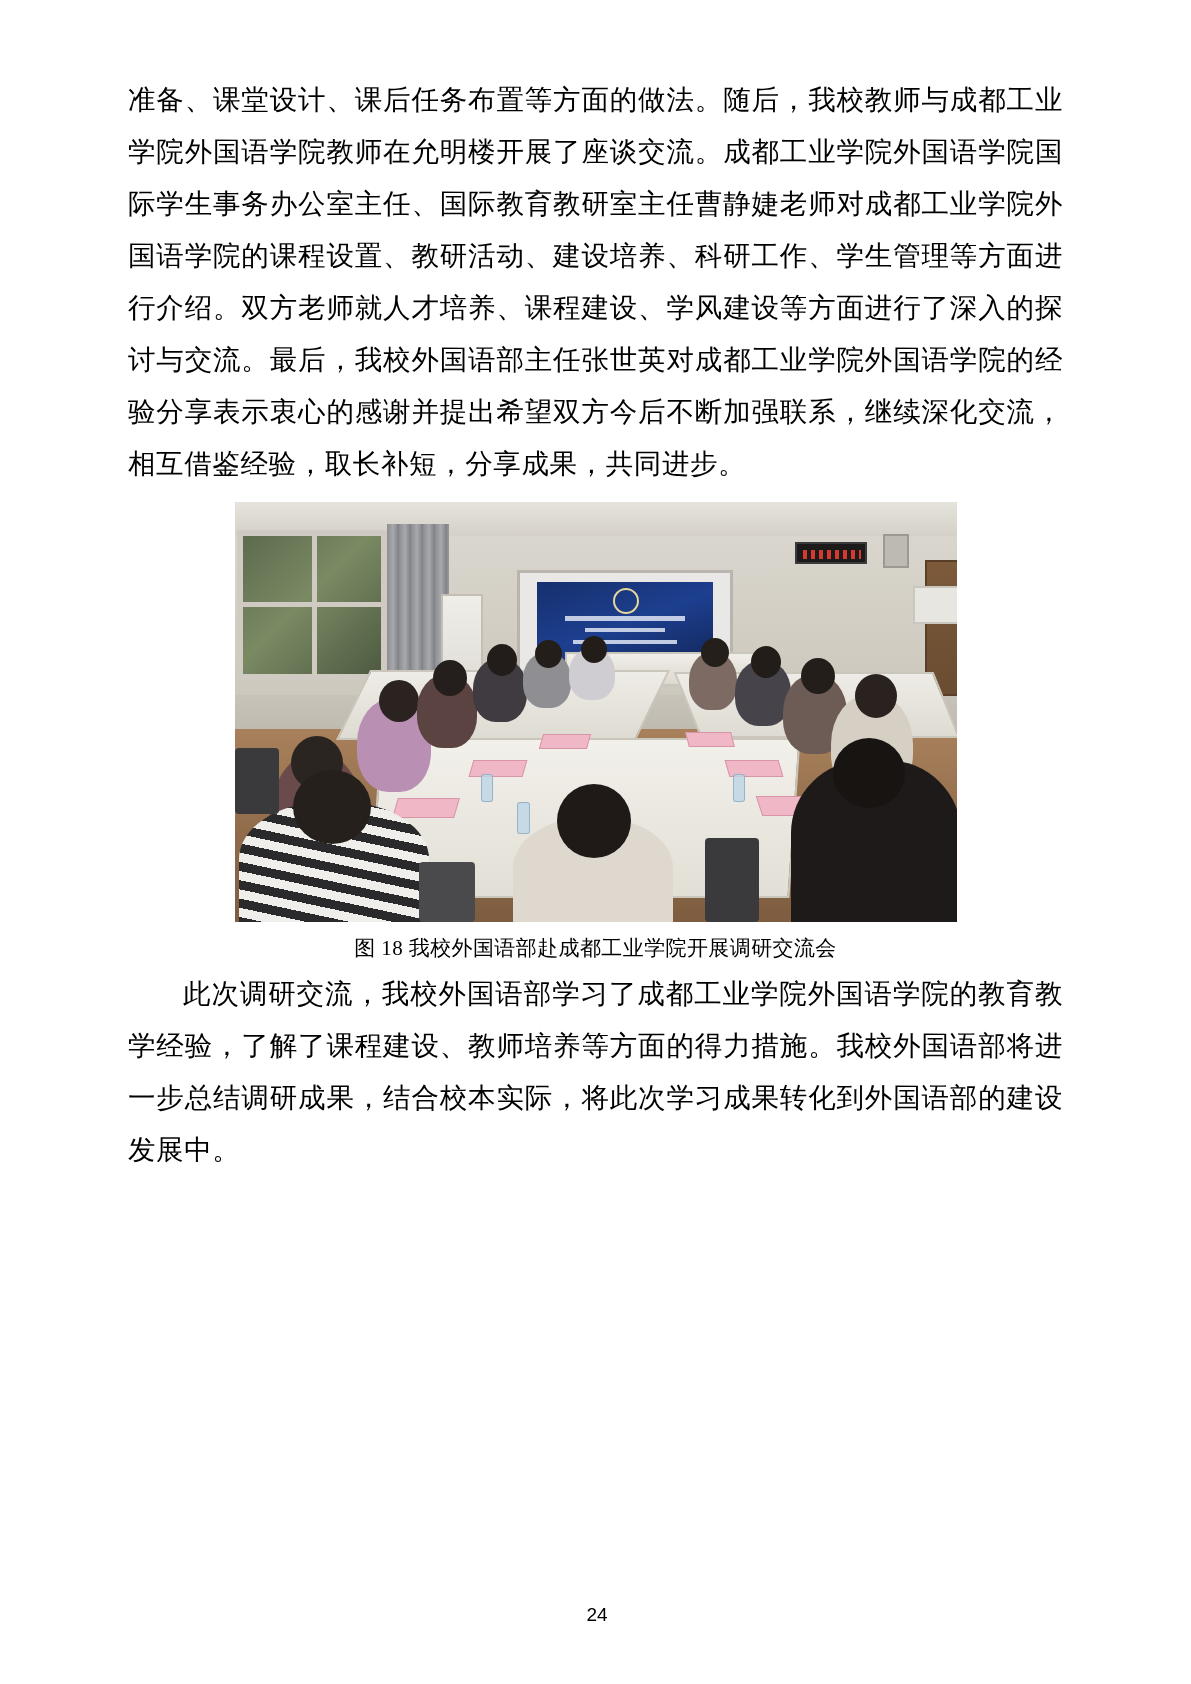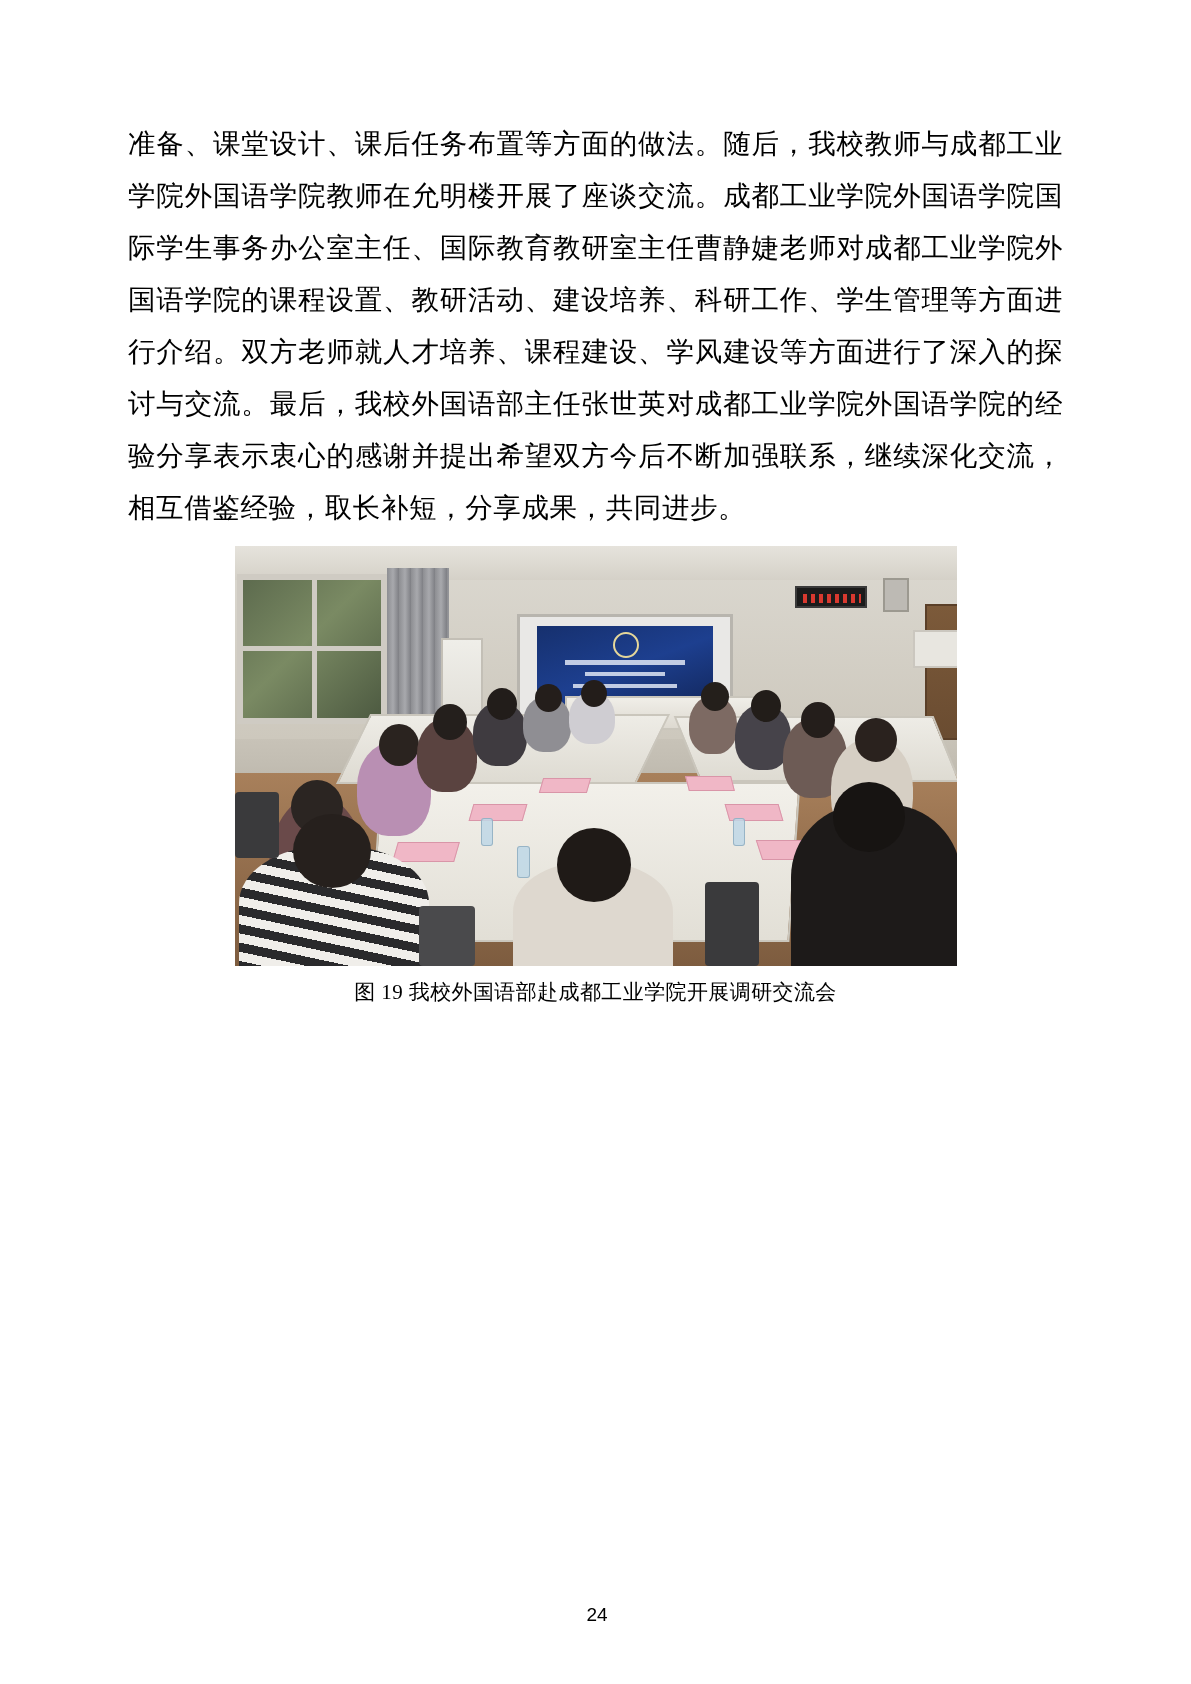--- a/index.html
+++ b/index.html
@@ -11,21 +11,21 @@
     font-family: "Liberation Serif", "DejaVu Serif", serif;
     color: #000000;
   }
   .page {
     position: relative;
     width: 1191px;
     height: 1684px;
     margin: 0 auto;
     background: #ffffff;
     box-sizing: border-box;
-    padding: 118px 128px 80px 128px;
+    padding: 74px 128px 80px 128px;
     overflow: hidden;
   }
   .doc-body {
     width: 935px;
   }
   p.para {
     margin: 0;
     font-size: 27.5px;
     line-height: 52px;
     text-align: justify;
@@ -282,22 +282,23 @@
         <div class="ph person" style="left:556px;top:258px;width:170px;height:166px;background:#1d1a19;border-radius:44% 44% 0 0;"></div>
         <div class="ph head" style="left:598px;top:236px;width:72px;height:70px;background:#171412;"></div>
 
         <div class="ph person" style="left:278px;top:316px;width:160px;height:108px;background:#ded8cf;border-radius:46% 46% 0 0;"></div>
         <div class="ph head" style="left:322px;top:282px;width:74px;height:74px;background:#1f1a17;"></div>
 
         <div class="ph chair-back" style="left:0px;top:246px;width:44px;height:66px;"></div>
         <div class="ph chair-back" style="left:470px;top:336px;width:54px;height:84px;"></div>
         <div class="ph chair-back" style="left:184px;top:360px;width:56px;height:60px;background:#4a4a4c;"></div>
       </div>
-      <div class="figure-caption">图 19 我校外国语部赴成都工业学院开展调研交流会</div>
+      <div class="figure-caption">图 18 我校外国语部赴成都工业学院开展调研交流会</div>
     </div>
 
+    <p class="para indent">此次调研交流，我校外国语部学习了成都工业学院外国语学院的教育教学经验，了解了课程建设、教师培养等方面的得力措施。我校外国语部将进一步总结调研成果，结合校本实际，将此次学习成果转化到外国语部的建设发展中。</p>
 
 
 
   </div>
 
   <div class="page-number">24</div>
 </div>
 
 </body></html>

